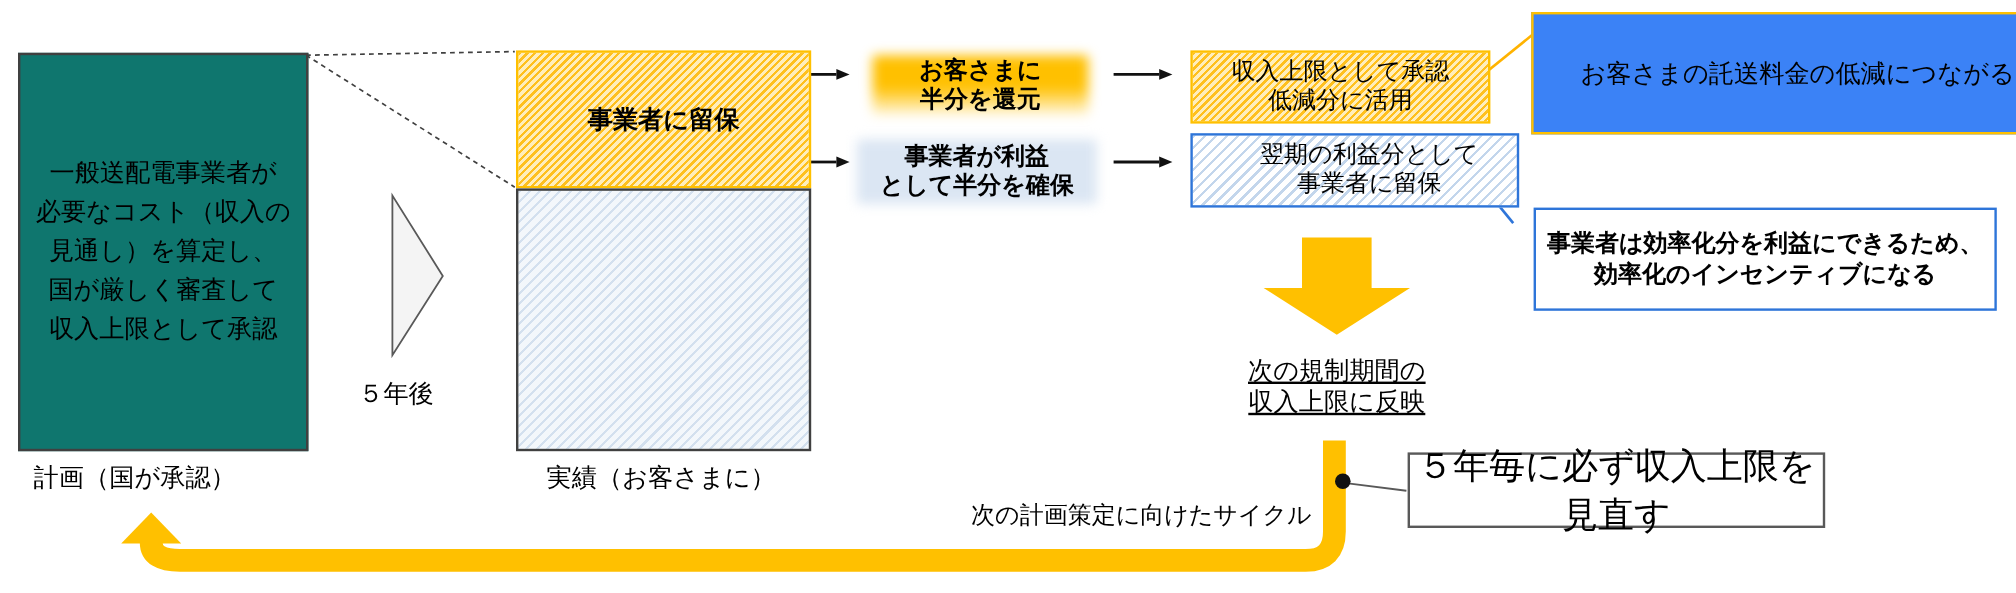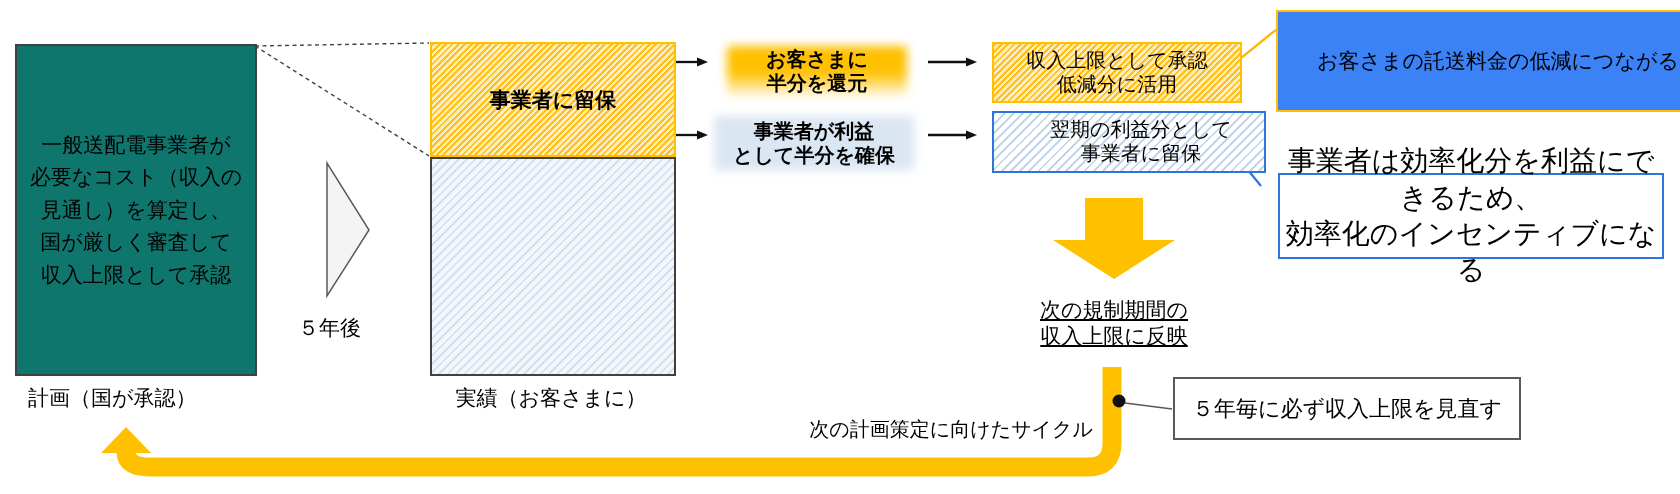--- a/index.html
+++ b/index.html
@@ -13,21 +13,21 @@
 
   
   .plan-box{
     left:15px;top:44px;width:238px;height:328px;
     background:#0f766e;border:2px solid #404040;
     font-size:21px;line-height:1.55;
   }
   .plan-label{left:28px;top:384px;font-size:21px;}
 
   
-  .trans-label{left:298px;top:314px;width:96px;font-size:21px;text-align:left;}
+  .trans-label{left:282px;top:314px;width:96px;font-size:21px;text-align:center;}
 
   
   .eff-box{
     left:430px;top:42px;width:242px;height:111px;
     border:2.5px solid #FFC000;
     background:repeating-linear-gradient(135deg,#ffc01e 0 2px,#ffeebc 2px 4.5px);
     font-size:21px;font-weight:bold;
   }
   .actual-box{
     left:430px;top:157px;width:242px;height:215px;
@@ -61,29 +61,29 @@
     padding-left:24px;
   }
 
   
   .callout-customer{
     left:1276px;top:10px;width:384px;height:98px;
     border:2px solid #FFC000;background:#3b82f6;font-size:21px;padding-left:28px;
   }
   .callout-operator{
     left:1278px;top:173px;width:382px;height:82px;
-    border:2px solid #2E75D9;background:#fff;font-size:28px;line-height:1.3;
+    border:2px solid #2E75D9;background:#fff;font-size:20px;line-height:1.3;font-weight:bold;
   }
 
   
   .reflect-label{left:1014px;top:297px;width:200px;font-size:21px;line-height:1.25;text-align:center;text-decoration:underline;}
   .cycle-label{left:790px;top:416px;width:303px;font-size:20px;text-align:right;}
   .review-box{
     left:1173px;top:377px;width:344px;height:59px;
-    border:2px solid #595959;background:#fff;font-size:22px;
+    border:2px solid #595959;background:#fff;font-size:30px;
   }
 
   svg.layer{position:absolute;left:0;top:0;z-index:0;}
   .abs{z-index:1;}
 </style>
 </head>
 <body>
 
 <div id="stage">
 

